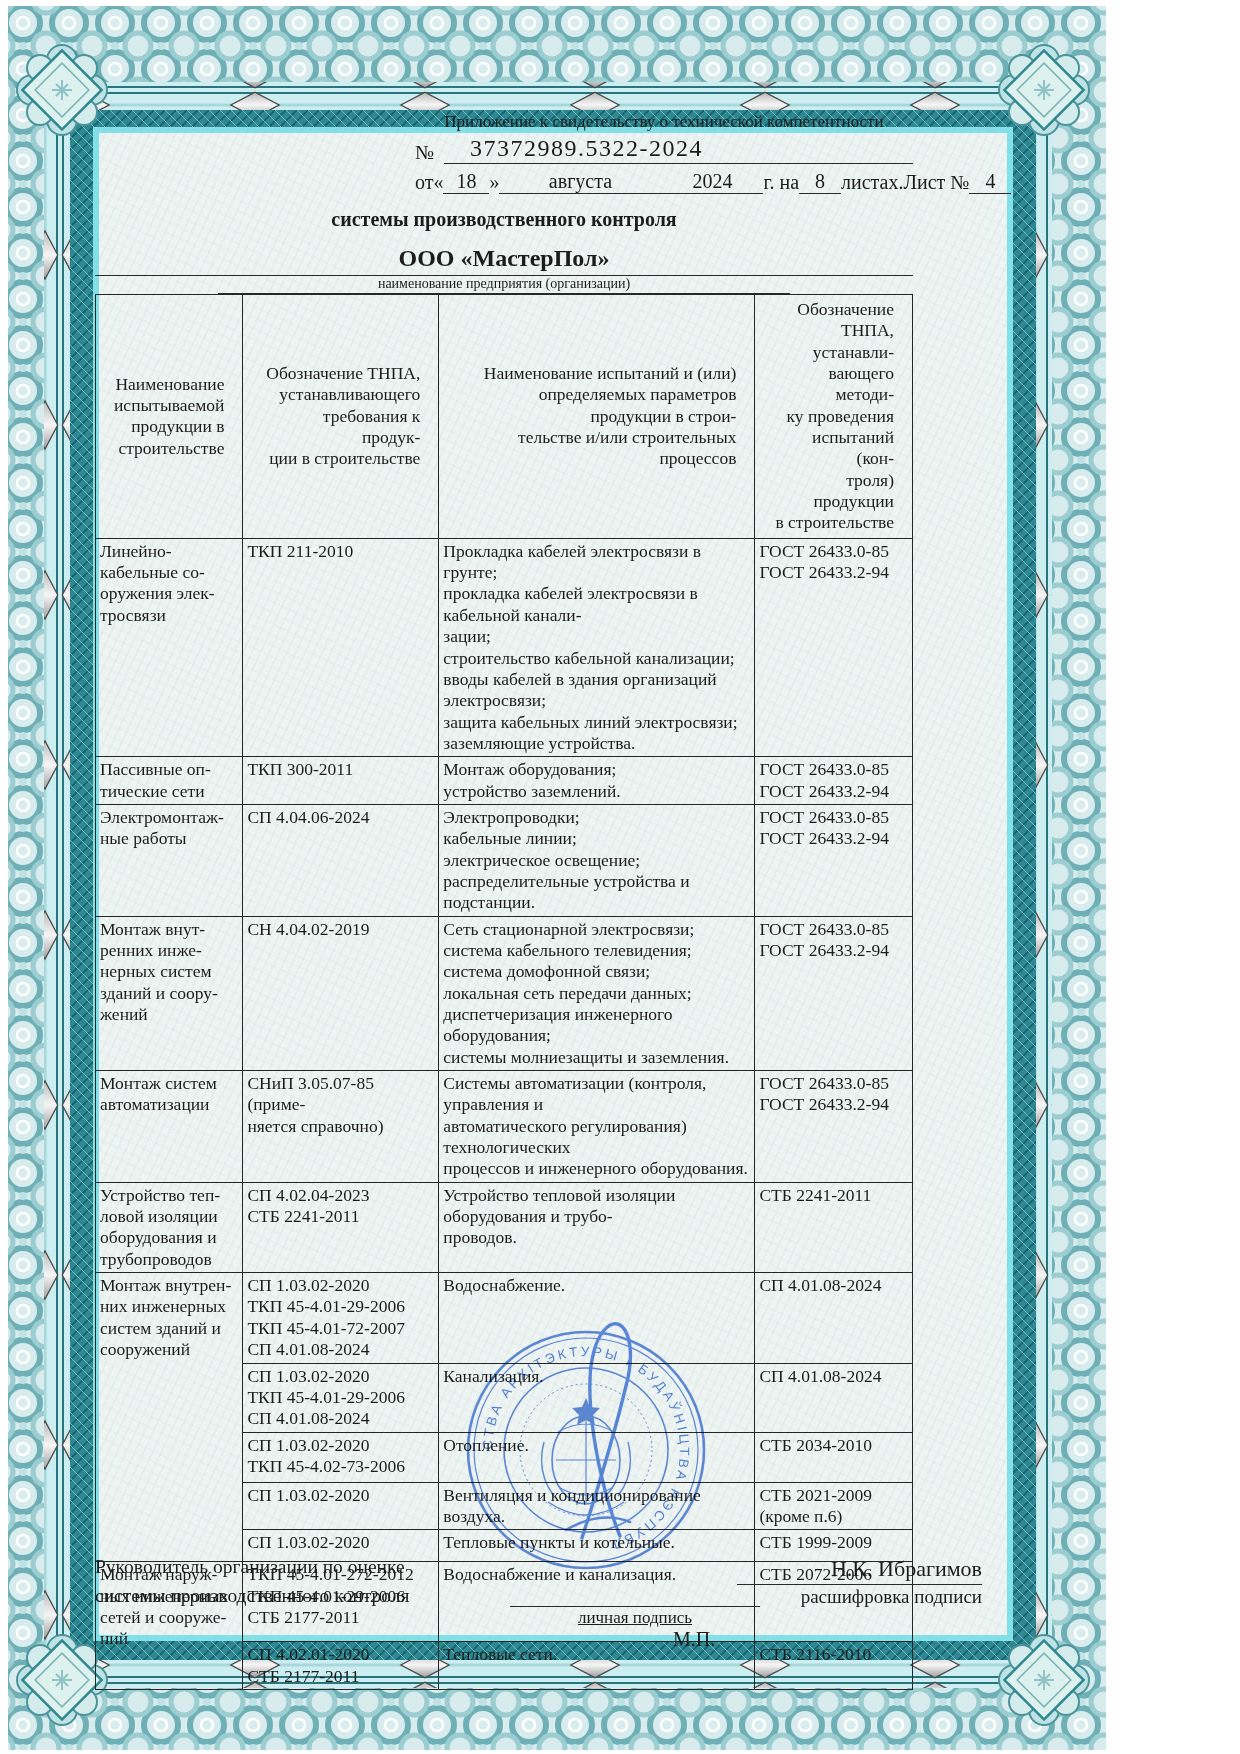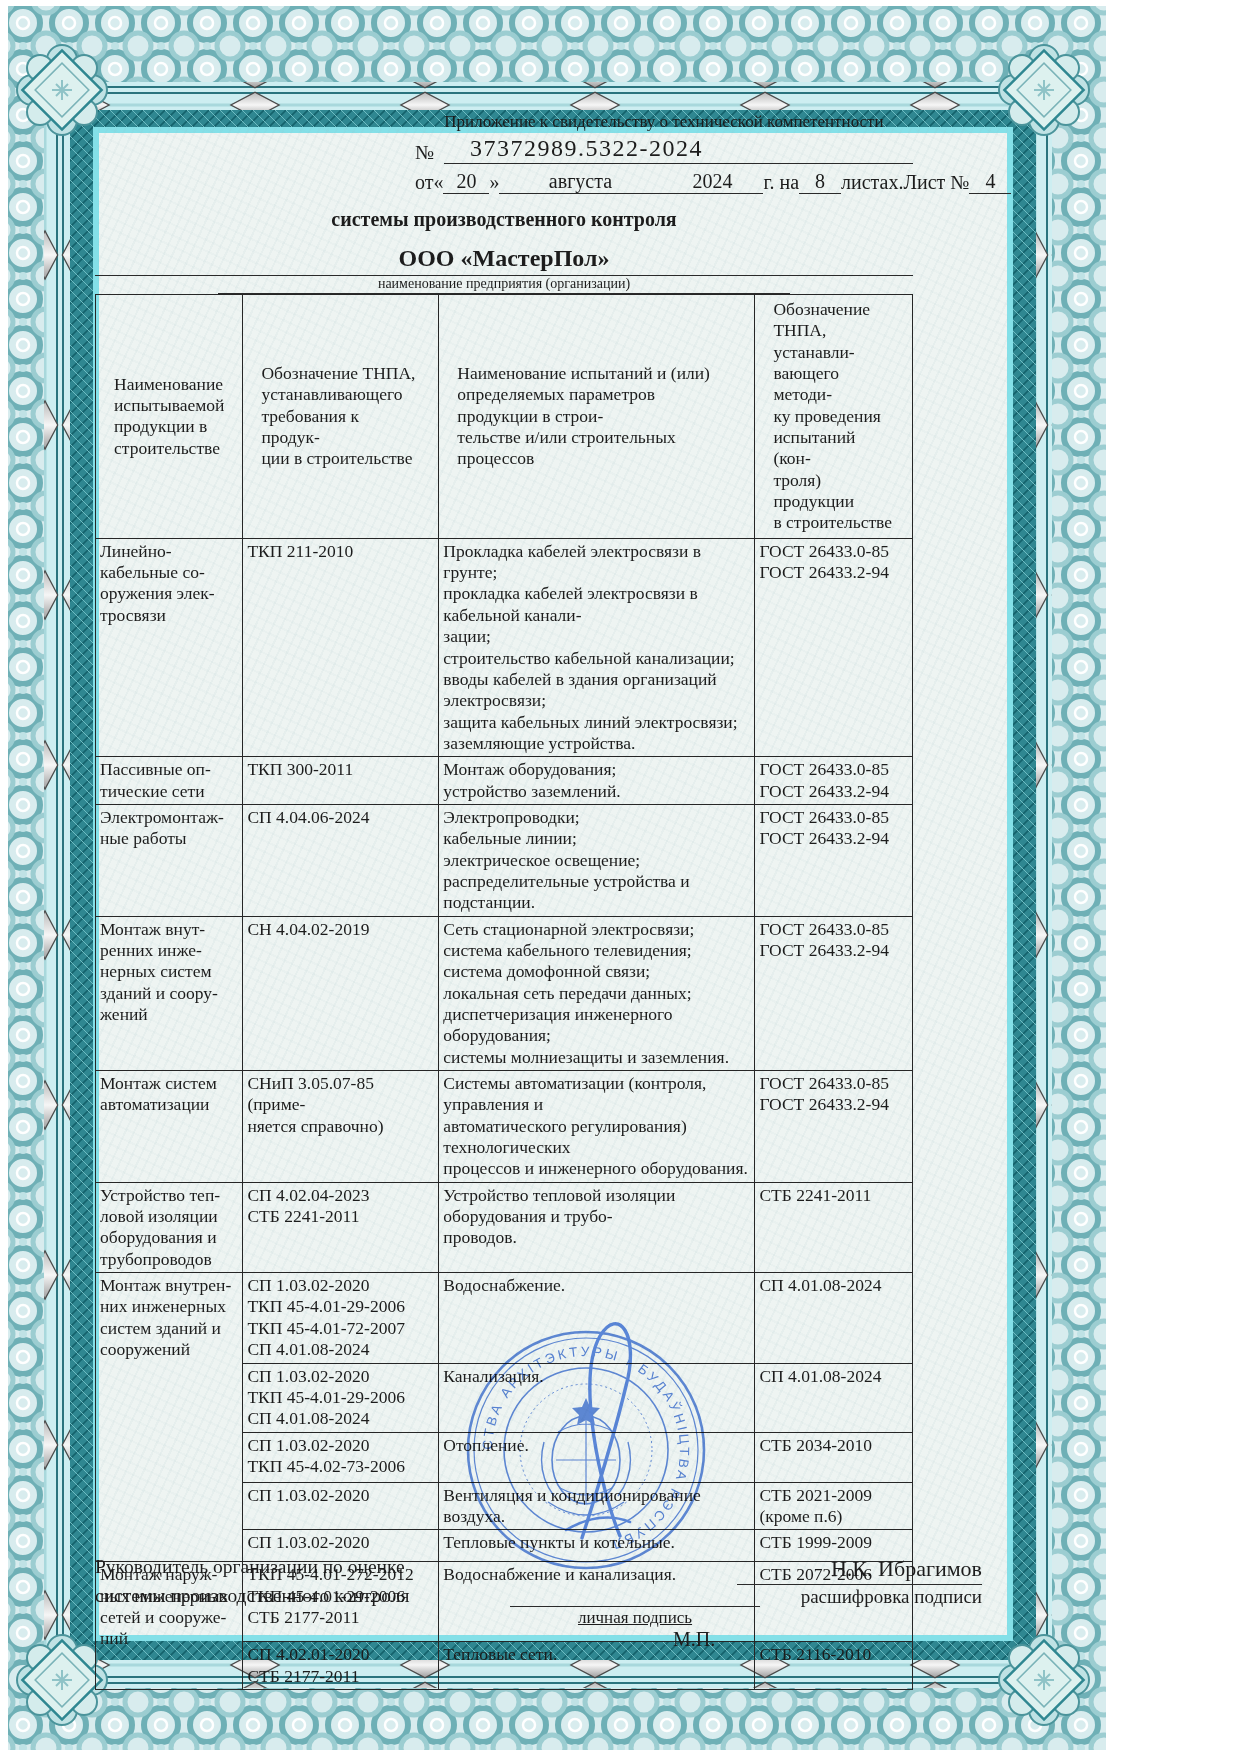--- a/index.html
+++ b/index.html
@@ -27,21 +27,21 @@
   .subtitle{margin-top:14px;text-align:center;font-size:20px;font-weight:bold;}
   .company{margin-top:14px;text-align:center;font-size:24px;font-weight:bold;}
   .org-line{border-bottom:1.8px solid #2a2a2a;margin-top:3px;}
   .org-caption{text-align:center;font-size:14px;border-bottom:1.2px solid #2a2a2a;width:70%;margin:0 auto;padding-bottom:1px;}
   
   table.main{border-collapse:collapse;width:100%;margin-top:0;}
   table.main th, table.main td{
     border:1.6px solid #262626;vertical-align:top;text-align:left;
     padding:2px 6px 2px 4px;font-size:17.5px;line-height:1.22;white-space:pre-line;
   }
-  table.main th{font-weight:normal;text-align:left;vertical-align:middle;padding:4px 18px;}
+  table.main th{font-weight:normal;text-align:right;vertical-align:middle;padding:4px 18px;}
   td.c-method{padding-left:8px;}
   
   .footer{position:absolute;left:95px;top:1552px;width:895px;z-index:1;font-size:19.5px;}
   .chief{position:absolute;left:0;top:0;line-height:1.5;}
   .sigzone{position:absolute;left:415px;top:30px;width:250px;text-align:center;}
   .sigline{border-bottom:1.6px solid #2a2a2a;height:24px;}
   .sigcap{font-size:17px;margin-top:1px;text-decoration:underline;}
   .mp{position:absolute;left:578px;top:76px;font-size:20px;}
   .namezone{position:absolute;right:8px;top:4px;width:245px;text-align:right;}
   .name{font-size:22px;border-bottom:1.6px solid #2a2a2a;padding-bottom:2px;}
@@ -139,21 +139,21 @@
 
   <div class="num-row">
     <span class="num-label">№</span>
     <span class="num-value">37372989.5322-2024</span>
   </div>
 
   <div class="date-row">
     <span>от</span>
     <span class="gap"></span>
     <span>«</span>
-    <span class="u" style="min-width:34px">20</span>
+    <span class="u" style="min-width:34px">18</span>
     <span>»</span>
     <span class="gap"></span>
       <span class="gap"></span>
     <span class="u" style="min-width:150px">августа</span>
     <span class="gap"></span>
       <span class="gap"></span>
       <span class="gap"></span>
     <span class="u" style="min-width:90px">2024</span>
     <span class="gap"></span>
     <span>г. на</span>

